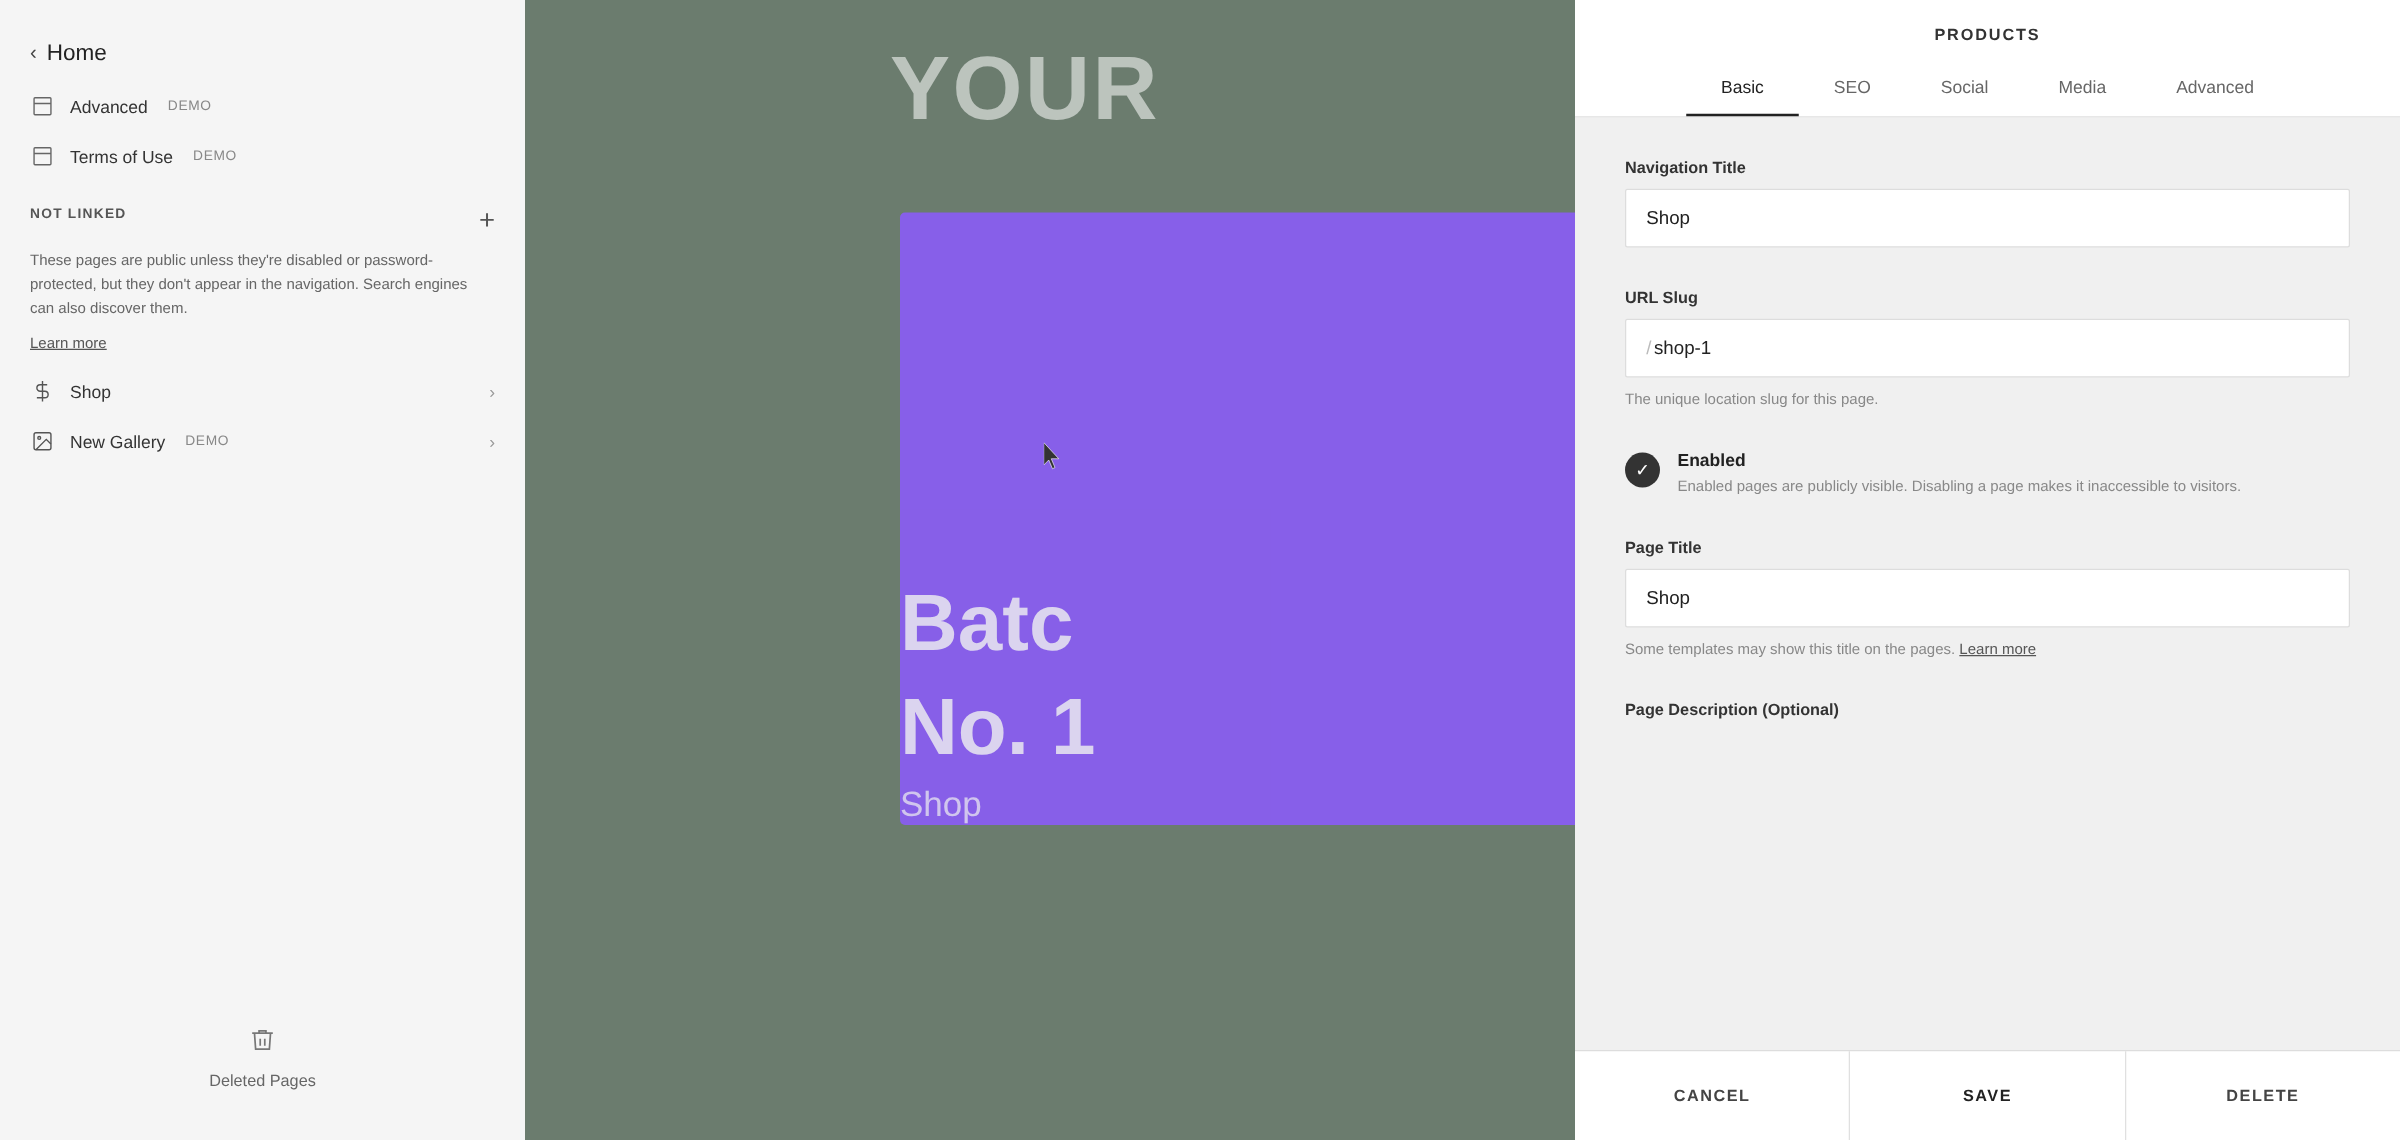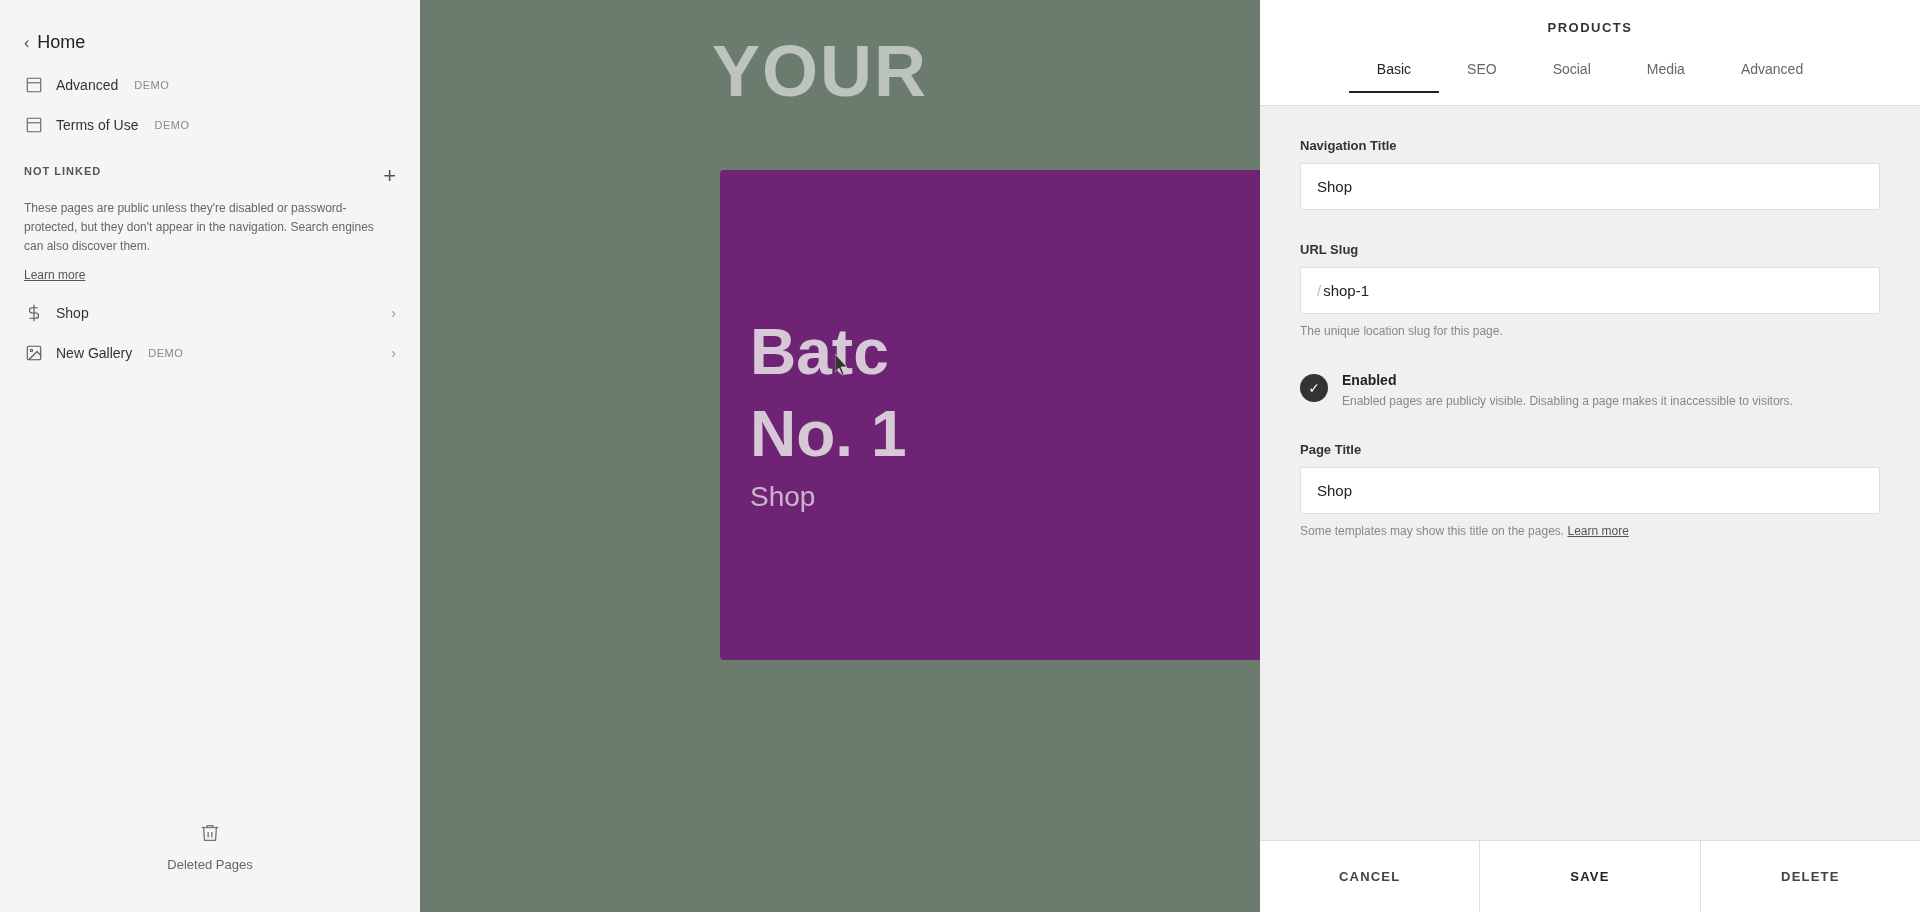--- a/index.html
+++ b/index.html
@@ -136,26 +136,25 @@
       height: 912px;
       background: #6b7c6e;
       overflow: hidden;
     }
 
     .preview-image-bg {
       position: absolute;
       top: 170px; left: 300px;
       width: 560px;
       height: 490px;
-      background: #701a75;
+      background: #8b5cf6;
       border-radius: 4px;
       display: flex;
       flex-direction: column;
-      justify-content: center;
-      padding: 30px;
+      justify-content: flex-end;
       opacity: 0.9;
     }
 
     .preview-text-large {
       font-size: 64px;
       font-weight: 700;
       color: rgba(255,255,255,0.8);
       line-height: 1.1;
       margin-bottom: 12px;
     }
@@ -172,21 +171,21 @@
       width: 660px;
       height: 912px;
       background: #f0f0f0;
       display: flex;
       flex-direction: column;
       z-index: 10;
     }
 
     .modal-header {
       background: #fff;
-      padding: 20px 0 12px;
+      padding: 20px 0 0;
       border-bottom: 1px solid #e0e0e0;
     }
 
     .modal-title {
       text-align: center;
       font-size: 13px;
       font-weight: 600;
       letter-spacing: 1.5px;
       color: #333;
       text-transform: uppercase;
@@ -486,20 +485,23 @@
 
     <div class="field-group">
       <label class="field-label">Page Title</label>
       <input class="field-input" type="text" value="Shop" style="">
       <p class="field-hint">
         <span>Some templates may show this title on the pages.</span>
         <a style="color:#555;text-decoration:underline;cursor:pointer;">Learn more</a>
       </p>
     </div>
 
+    <div class="field-group">
+      <label class="field-label">Page Description (Optional)</label>
+    </div>
   </div>
 
   <div class="modal-footer">
     <button class="footer-btn">CANCEL</button>
     <button class="footer-btn save-btn">SAVE</button>
     <button class="footer-btn">DELETE</button>
   </div>
 </div>
 
 </body></html>

